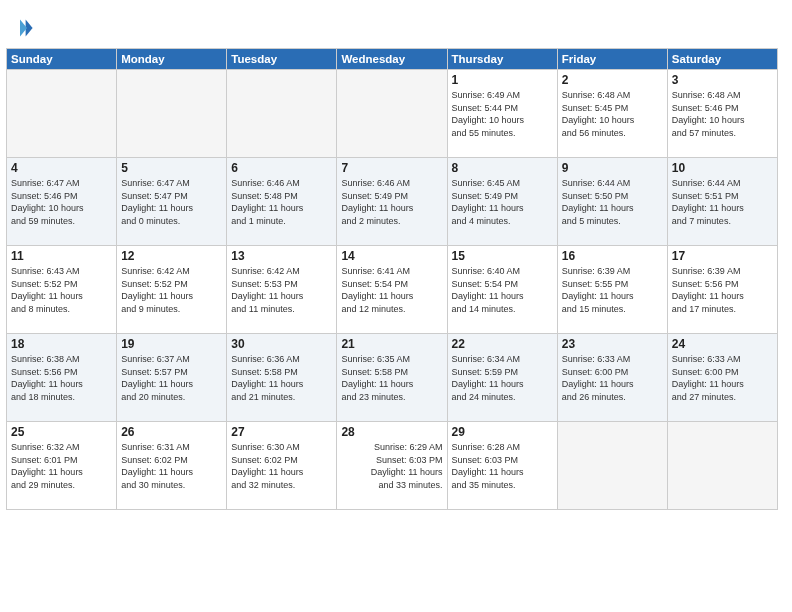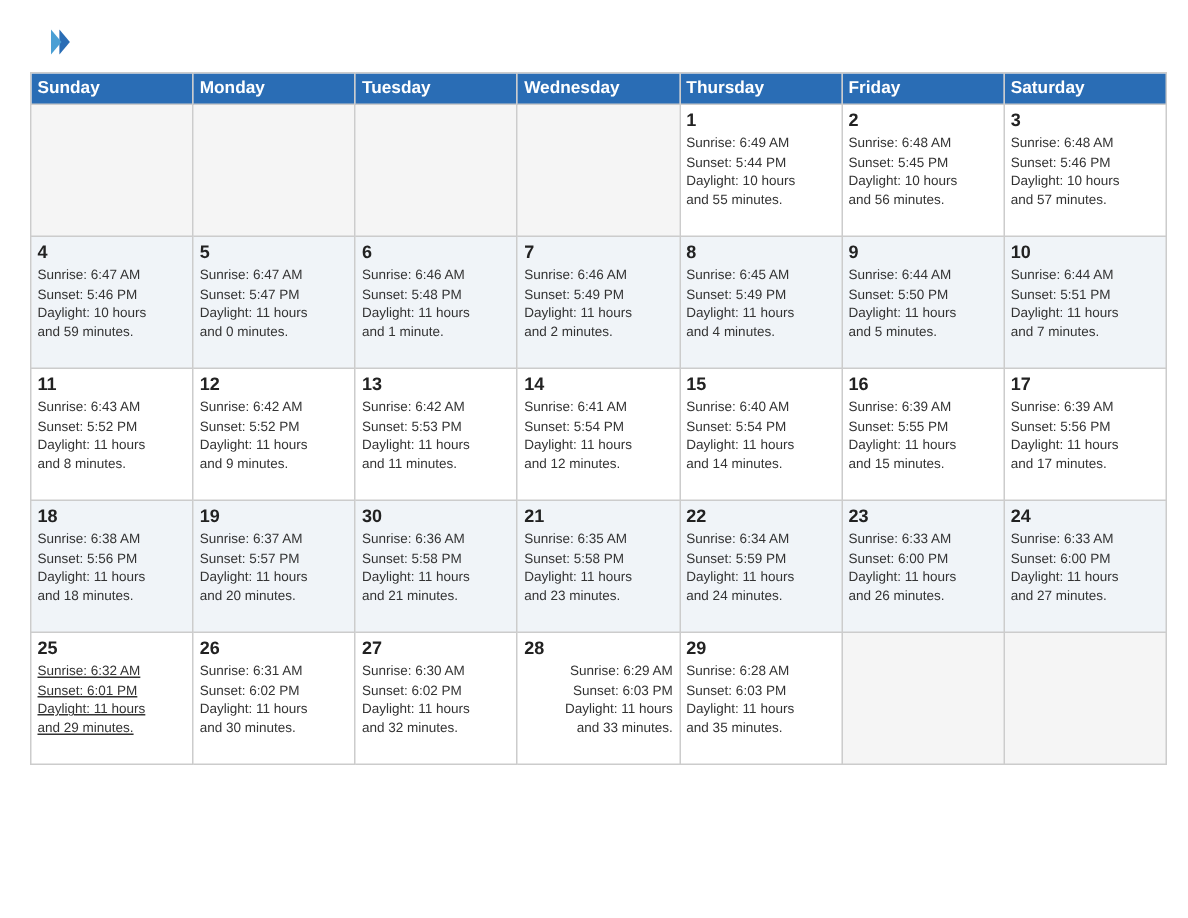--- a/index.html
+++ b/index.html
@@ -6,21 +6,21 @@
     body {
       font-family: Arial, sans-serif;
       background: #fff;
       width: 792px;
       height: 612px;
       overflow: hidden;
     }
     .page {
       width: 792px;
       height: 612px;
-      padding: 10px 14px 10px 20px;
+      padding: 10px 14px 10px 6px;
     }
     .header {
       display: flex;
       justify-content: space-between;
       align-items: flex-start;
       margin-bottom: 6px;
     }
     .logo {
       display: flex;
       align-items: center;
@@ -304,21 +304,21 @@
             <span class="day-number">24</span>
             <div class="day-info" style="white-space: pre-line;">Sunrise: 6:33 AM
 Sunset: 6:00 PM
 Daylight: 11 hours
 and 27 minutes.</div>
           </td>
         </tr>
         <tr>
           <td>
             <span class="day-number">25</span>
-            <div class="day-info" style="white-space: pre-line; text-decoration: underline;">Sunrise: 6:32 AM
+            <div class="day-info" style="white-space: pre-line;">Sunrise: 6:32 AM
 Sunset: 6:01 PM
 Daylight: 11 hours
 and 29 minutes.</div>
           </td>
           <td>
             <span class="day-number">26</span>
             <div class="day-info" style="white-space: pre-line;">Sunrise: 6:31 AM
 Sunset: 6:02 PM
 Daylight: 11 hours
 and 30 minutes.</div>

